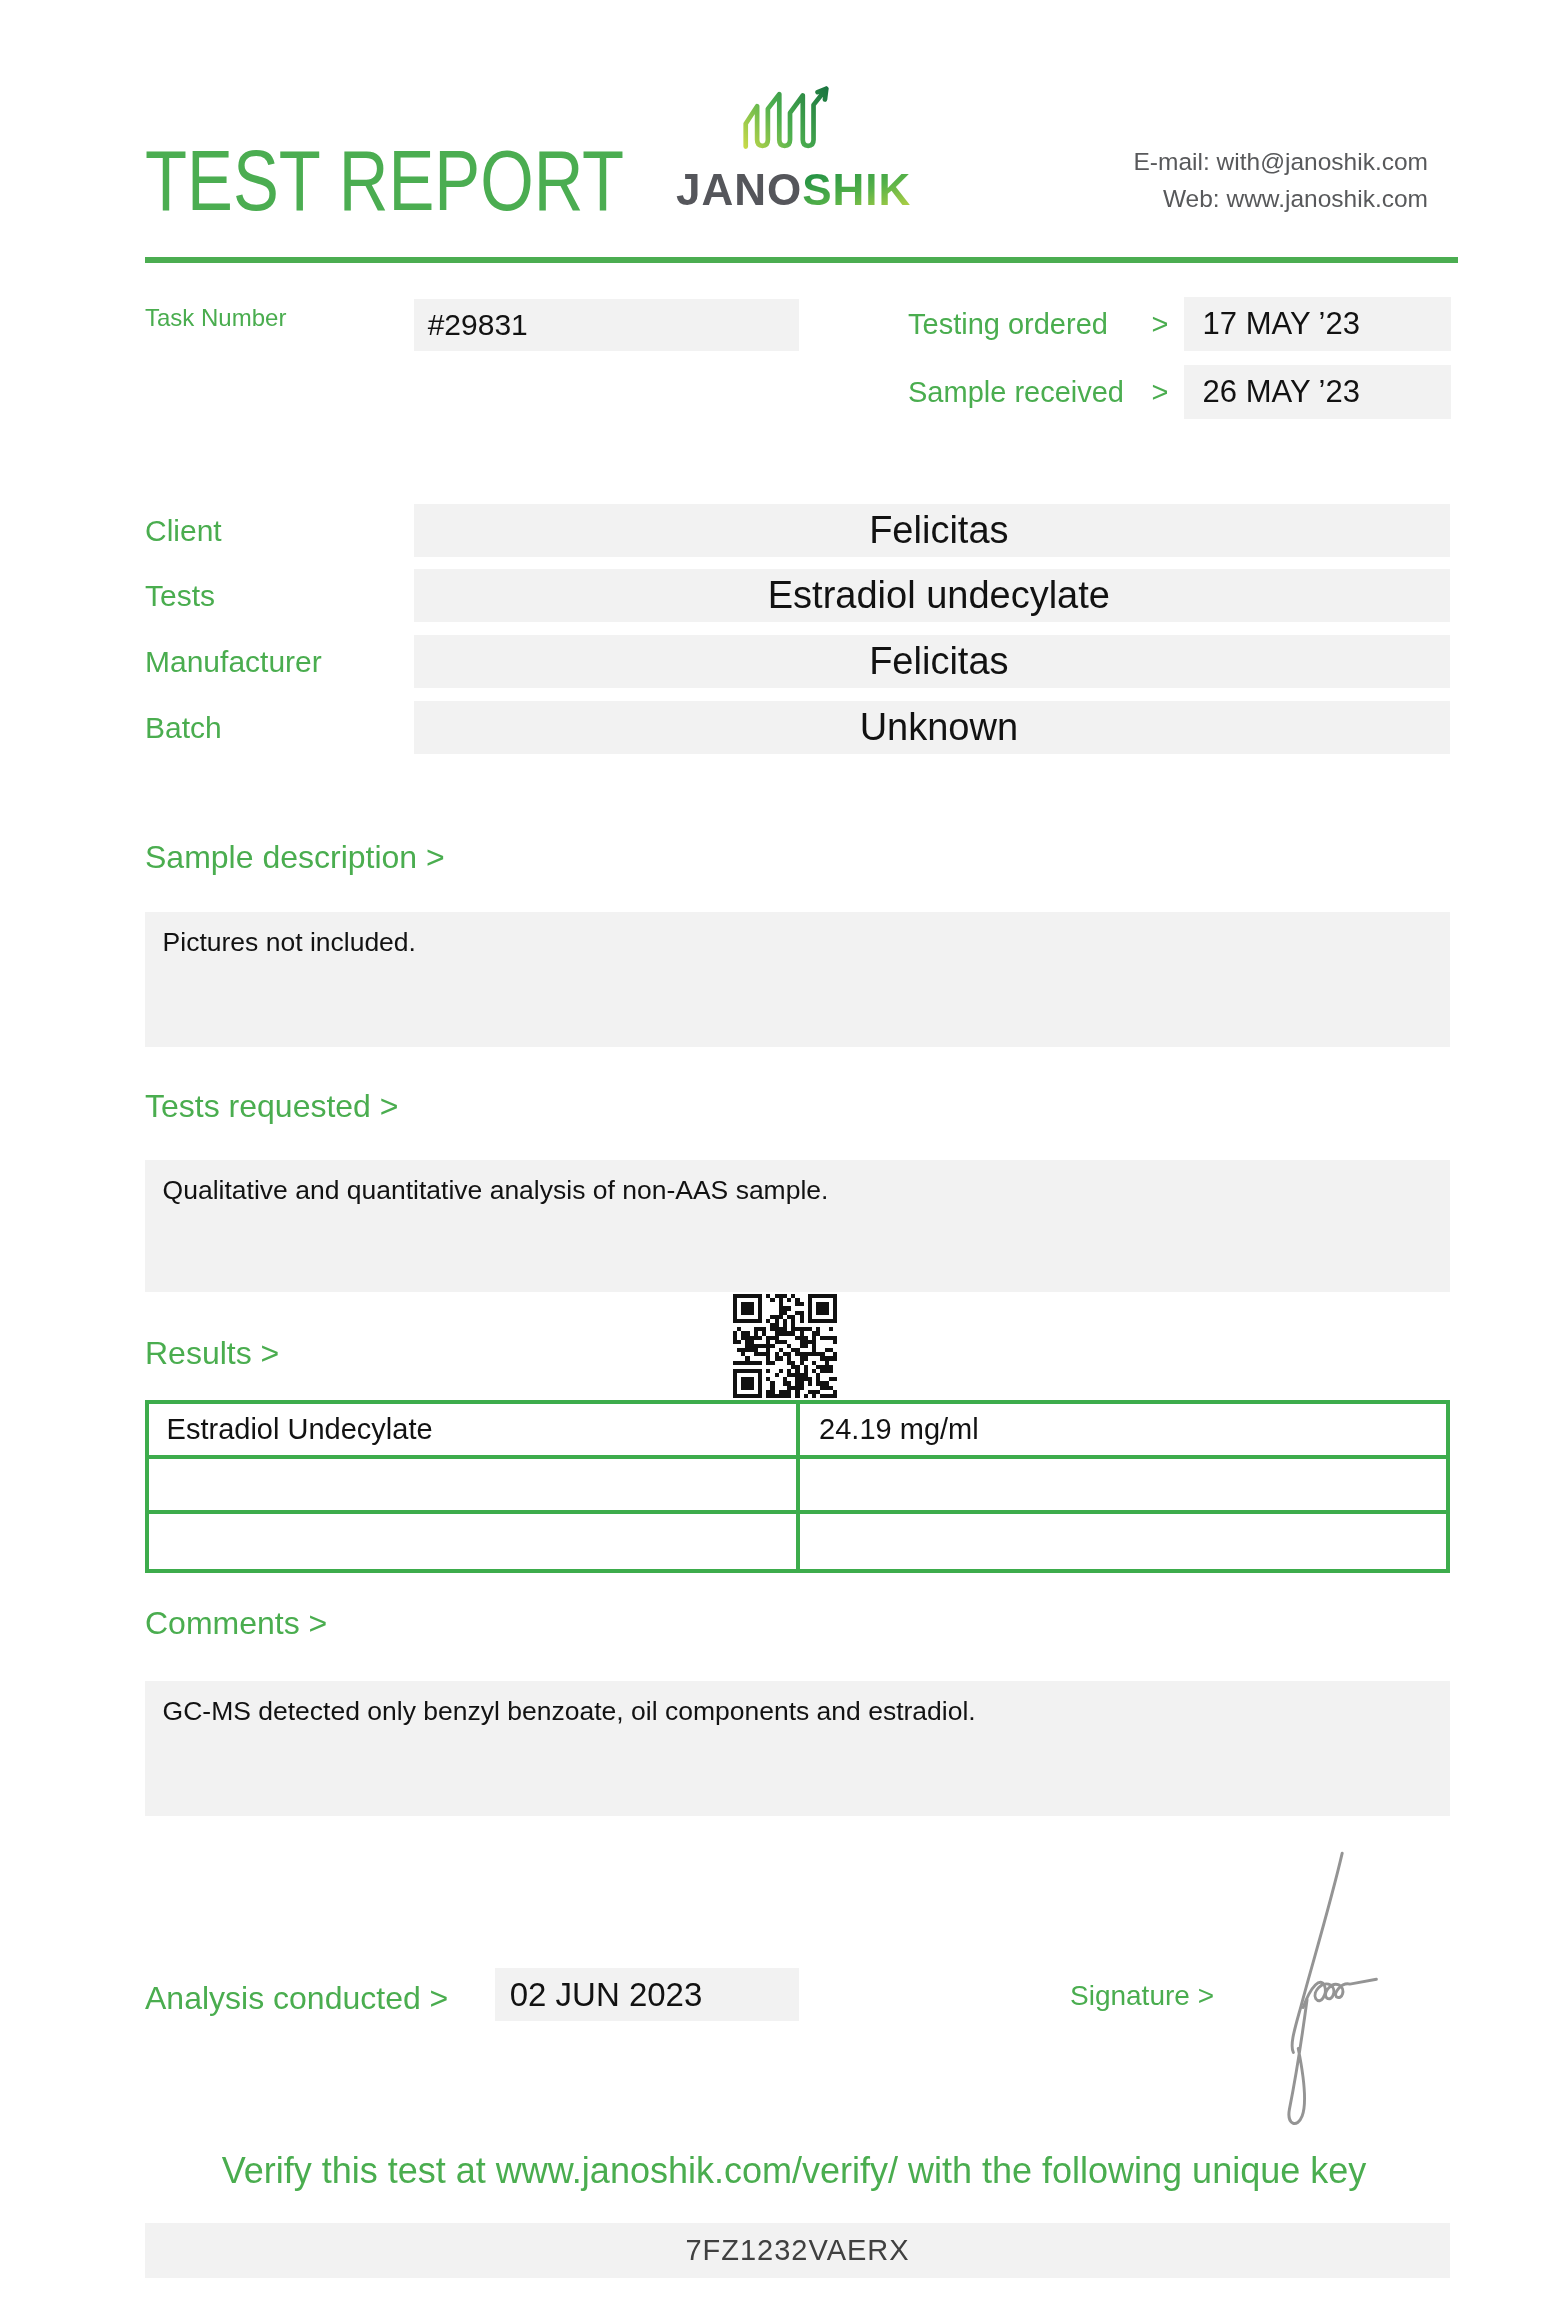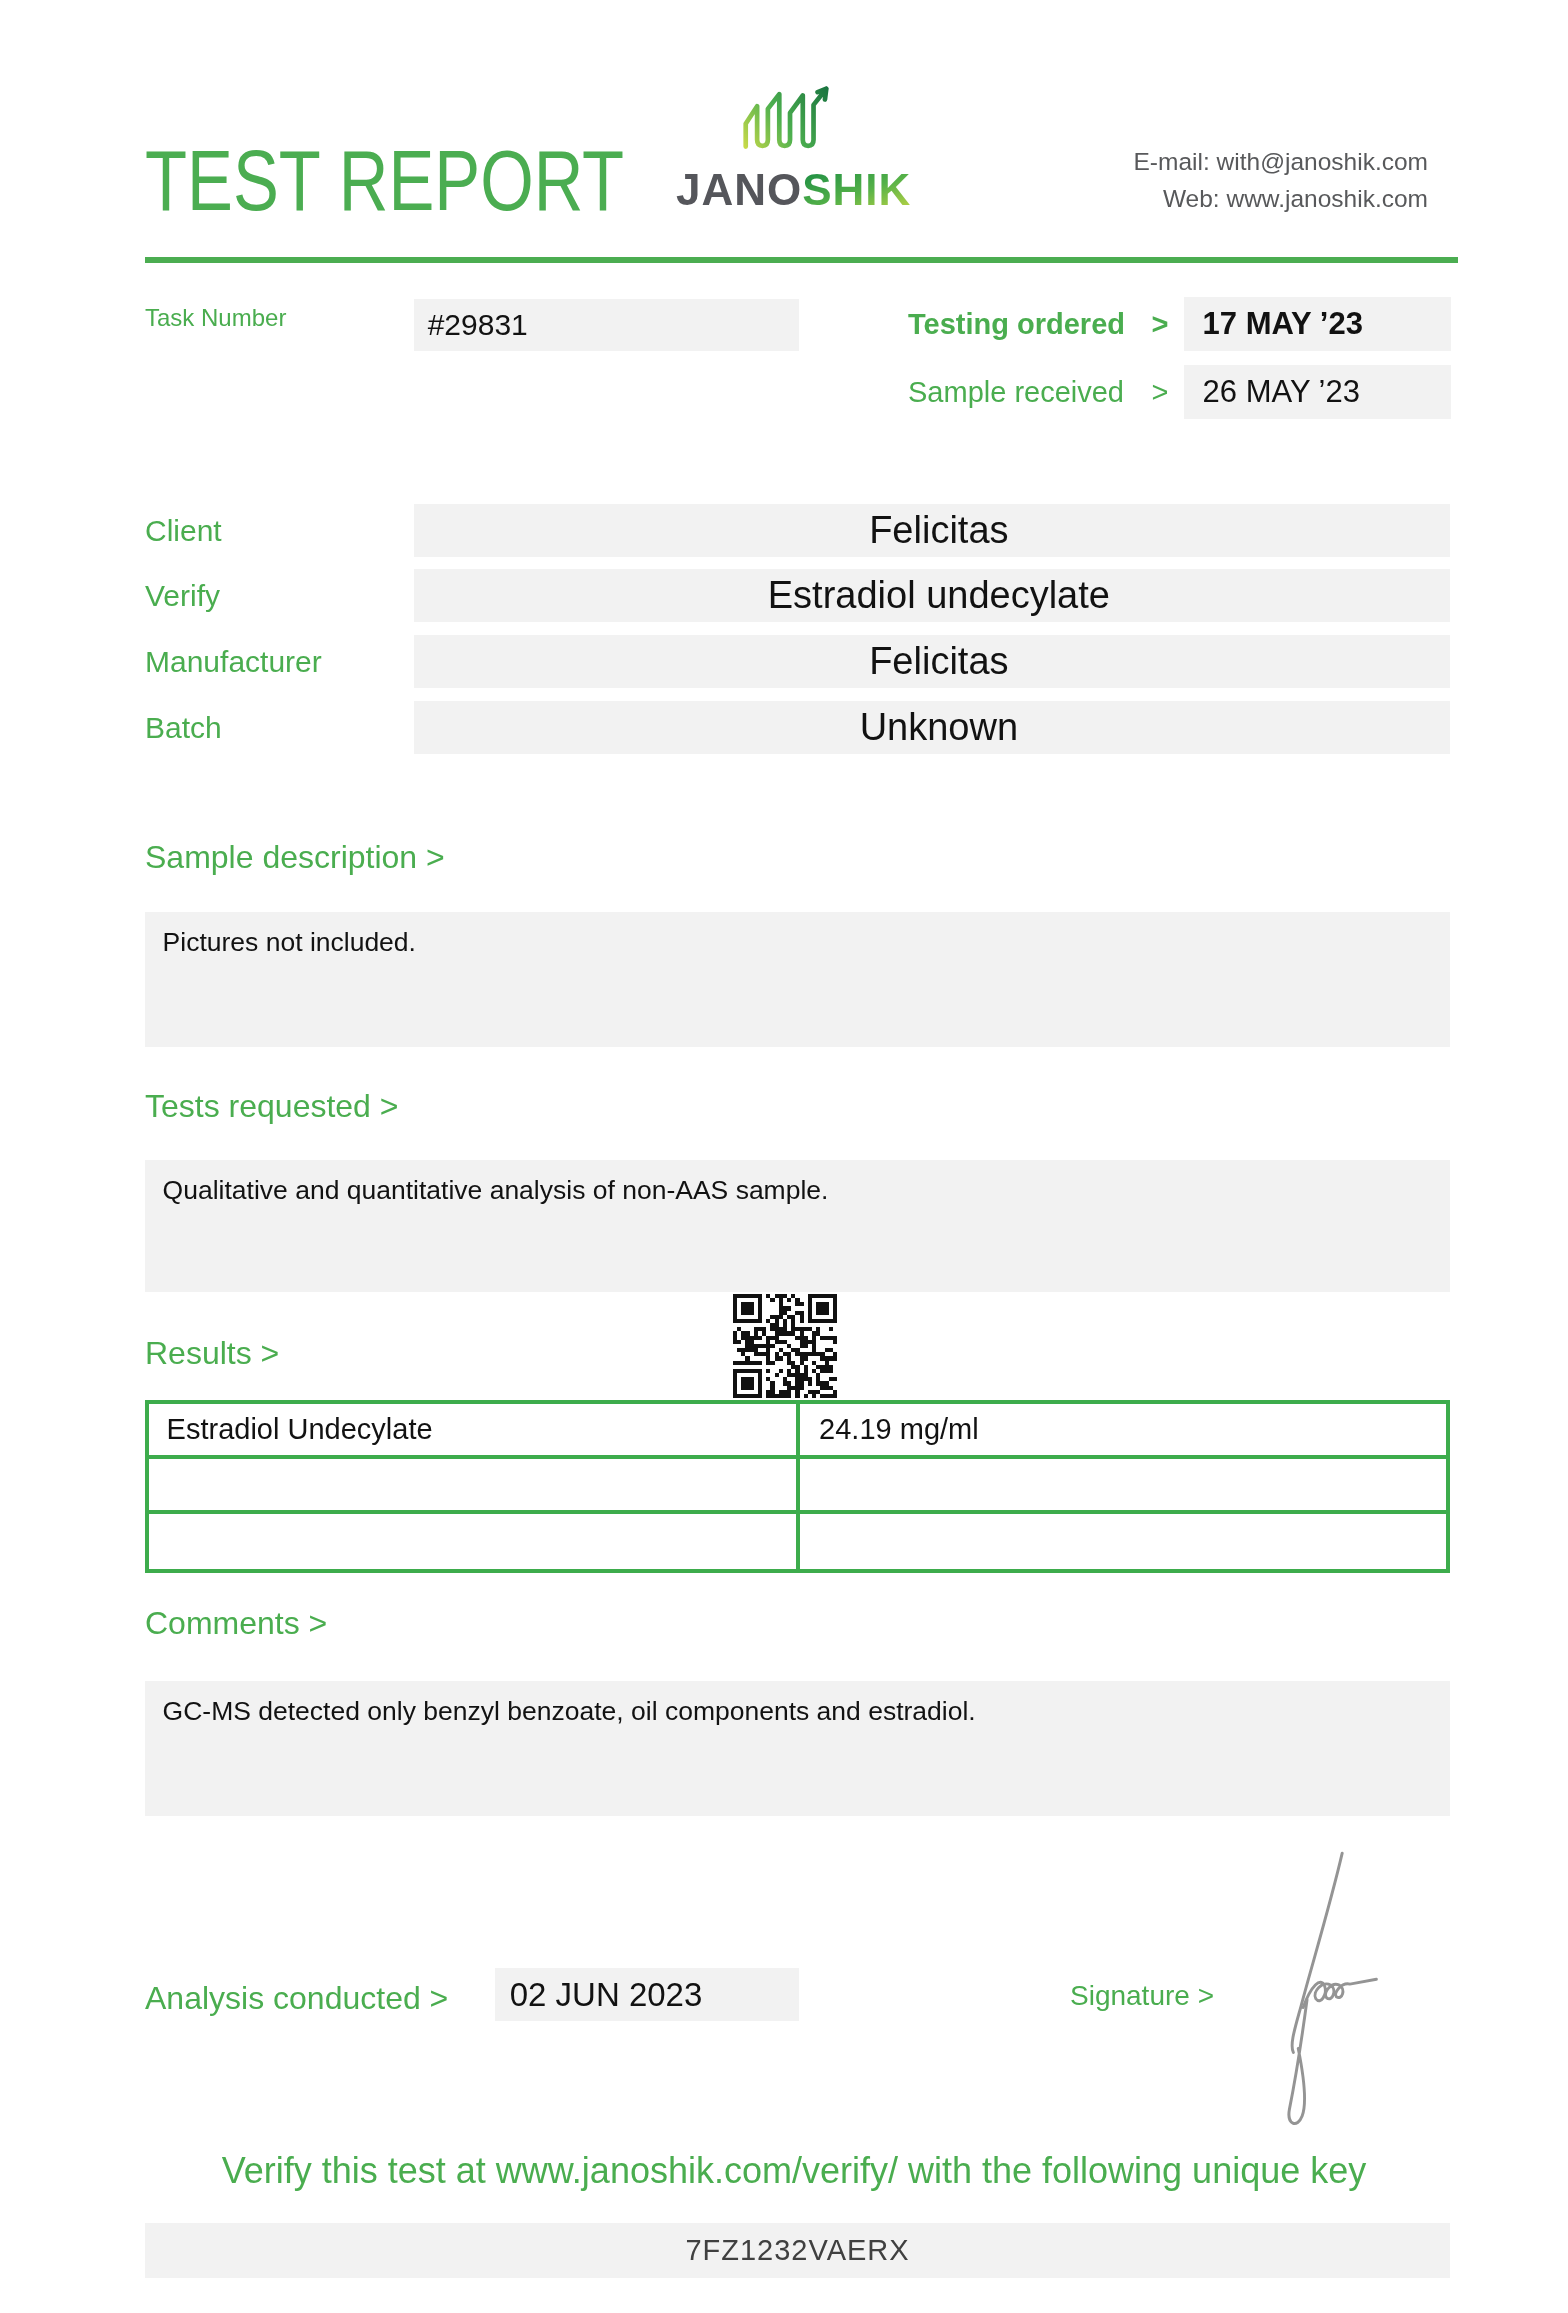--- a/index.html
+++ b/index.html
@@ -27,21 +27,21 @@
   }
   .contact a{color:#58595b;text-decoration:none;}
   .rule{position:absolute;left:145px;right:110px;top:257px;height:5.9px;background:#4bad51;}
   
   .task-label{position:absolute;left:145px;top:304px;font-size:24px;color:#4aad4f;}
   .task-box{
     position:absolute;left:414px;top:299px;width:385px;height:52px;background:#f2f2f2;
     font-size:30px;line-height:52px;padding-left:13.7px;box-sizing:border-box;color:#121212;
   }
   .date-row{position:absolute;left:908px;width:543px;height:54px;display:flex;align-items:center;}
-  .date-row.r1{top:297px;font-weight:bold;} .date-row.r2{top:365px;}
+  .date-row.r1{top:297px;} .date-row.r2{top:365px;}
   .date-label{font-size:29px;color:#4aad4f;white-space:nowrap;}
   .date-arrow{font-size:29px;color:#4aad4f;margin-left:auto;margin-right:15.7px;}
   .date-box{
     width:267px;height:54px;background:#f2f2f2;font-size:31px;line-height:54px;
     padding-left:18.6px;box-sizing:border-box;color:#121212;white-space:nowrap;flex:0 0 auto;
   }
   
   .info-row{position:absolute;left:145px;right:118px;height:53px;display:flex;align-items:center;}
   .info-row.i0{top:504px;} .info-row.i1{top:569px;} .info-row.i2{top:635px;} .info-row.i3{top:701px;}
   .info-label{width:269px;flex:0 0 auto;font-size:30px;color:#4aad4f;}
@@ -131,21 +131,21 @@
     <span class="date-label">Sample received</span>
     <span class="date-arrow">&gt;</span>
     <div class="date-box">26 MAY ’23</div>
   </div>
 
   <div class="info-row i0">
     <div class="info-label">Client</div>
     <div class="info-value">Felicitas</div>
   </div>
   <div class="info-row i1">
-    <div class="info-label">Verify</div>
+    <div class="info-label">Tests</div>
     <div class="info-value">Estradiol undecylate</div>
   </div>
   <div class="info-row i2">
     <div class="info-label">Manufacturer</div>
     <div class="info-value">Felicitas</div>
   </div>
   <div class="info-row i3">
     <div class="info-label">Batch</div>
     <div class="info-value">Unknown</div>
   </div>

